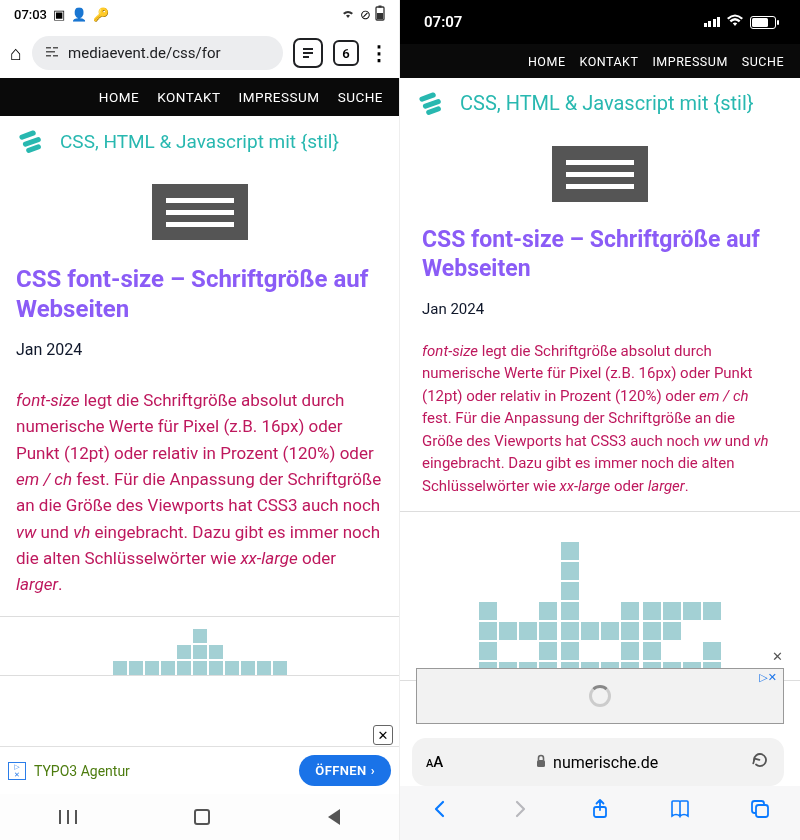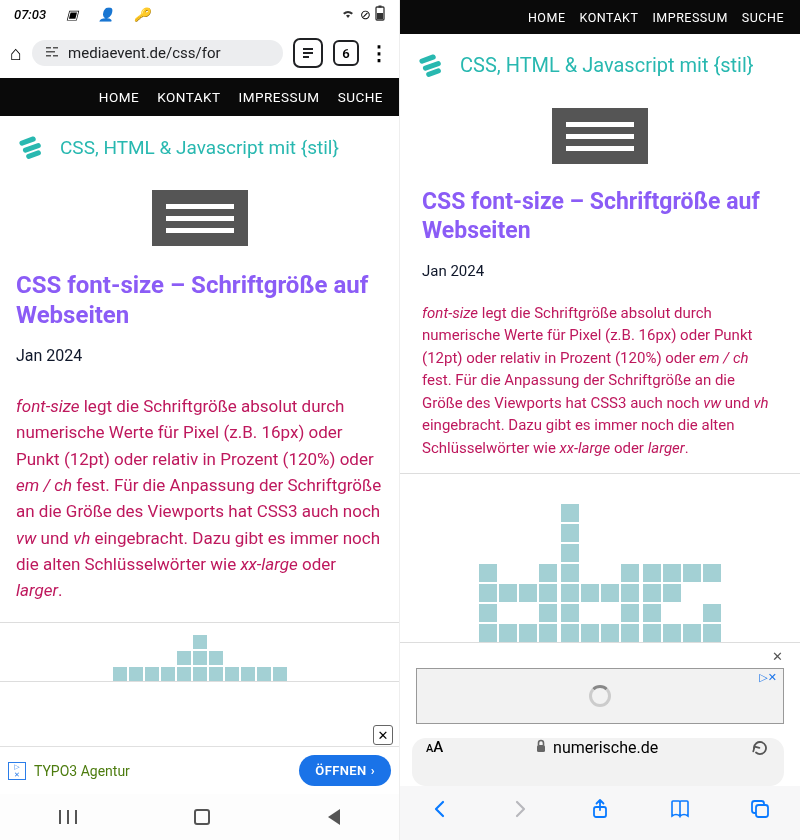--- a/index.html
+++ b/index.html
@@ -3,39 +3,39 @@
 <meta charset="utf-8">
 <style>
 * { margin: 0; padding: 0; box-sizing: border-box; }
 body { font-family: -apple-system, BlinkMacSystemFont, "Segoe UI", Roboto, sans-serif; background: #fff; width: 800px; height: 840px; overflow: hidden; display: flex; }
 .pane { position: relative; height: 840px; overflow: hidden; }
 .pane-left { width: 400px; border-right: 1px solid #eee; }
 .pane-right { width: 400px; }
 
 
 .android-status { height: 28px; background: #fff; display: flex; align-items: center; justify-content: space-between; padding: 0 14px; font-size: 13px; font-weight: 500; }
-.android-status .sl { display: flex; align-items: center; gap: 20px; font-style: italic; }
+.android-status .sl { display: flex; align-items: center; gap: 6px; }
 .android-status .sr { display: flex; align-items: center; gap: 4px; }
 
 
 .chrome-bar { height: 50px; background: #fff; display: flex; align-items: center; padding: 0 10px; gap: 10px; }
 .chrome-home { font-size: 20px; }
-.chrome-url-pill { flex: 1; background: #ecedef; border-radius: 22px; height: 26px; display: flex; align-items: center; padding: 0 12px; gap: 8px; font-size: 15px; color: #202124; overflow: hidden; white-space: nowrap; }
+.chrome-url-pill { flex: 1; background: #ecedef; border-radius: 22px; height: 34px; display: flex; align-items: center; padding: 0 12px; gap: 8px; font-size: 15px; color: #202124; overflow: hidden; white-space: nowrap; }
 .chrome-lock { font-size: 13px; }
 .reader-btn { width: 30px; height: 30px; border: 2px solid #202124; border-radius: 7px; display: flex; align-items: center; justify-content: center; font-size: 15px; font-weight: bold; }
 .tabs-btn { width: 26px; height: 26px; border: 2px solid #202124; border-radius: 6px; display: flex; align-items: center; justify-content: center; font-size: 13px; font-weight: 600; }
 .chrome-menu { font-size: 20px; font-weight: bold; }
 
 
 .site-nav { background: #0a0a0a; color: #fff; display: flex; justify-content: flex-end; align-items: center; gap: 18px; padding: 0 16px; height: 38px; font-size: 13.5px; letter-spacing: 0.5px; }
 .pane-right .site-nav { height: 34px; font-size: 12.5px; gap: 14px; }
 .site-nav span { cursor: pointer; }
 
 
-.brand-row { display: flex; align-items: center; gap: 12px; padding: 14px 14px 8px; }
+.brand-row { display: flex; align-items: center; gap: 12px; padding: 8px 14px 8px; }
 .brand-logo { width: 34px; height: 34px; position: relative; flex-shrink: 0; }
 .brand-title { color: #28b8b0; font-size: 19px; font-weight: 400; }
 .pane-right .brand-title { font-size: 20px; }
 
 
 .hamburger-box { background: #555; width: 96px; height: 56px; margin: 18px auto 24px; display: flex; flex-direction: column; justify-content: center; align-items: center; gap: 7px; }
 .hamburger-box .line { width: 68px; height: 5px; background: #fff; }
 
 
 .article { padding: 0 16px; }
@@ -77,21 +77,21 @@
 .ios-batt::after { content: ""; position: absolute; right: -4px; top: 3px; width: 2px; height: 5px; background: #fff; border-radius: 1px; }
 .ios-batt .fill { position: absolute; left: 1px; top: 1px; bottom: 1px; width: 65%; background: #fff; border-radius: 1.5px; }
 
 
 .ios-ad { position: absolute; bottom: 116px; left: 16px; right: 16px; height: 56px; border: 1px solid #999; background: #f2f2f2; }
 .ios-ad .spinner { position: absolute; left: 50%; top: 50%; width: 22px; height: 22px; border: 3px solid #ccc; border-top-color: #888; border-radius: 50%; transform: translate(-50%,-50%); }
 .ios-ad .adchoices { position: absolute; top: 2px; right: 6px; font-size: 11px; color: #1a73e8; }
 .ios-ad-x { position: absolute; top: -20px; right: 0; font-size: 13px; color: #555; }
 
 
-.safari-url { position: absolute; bottom: 54px; left: 12px; right: 16px; height: 48px; background: #f2f2f2; border-radius: 14px; display: flex; align-items: flex-start; padding: 0 14px; gap: 13px; font-size: 16px; color: #000; }
+.safari-url { position: absolute; bottom: 54px; left: 12px; right: 16px; height: 48px; background: #f2f2f2; border-radius: 14px; display: flex; align-items: center; padding: 0 14px; gap: 13px; font-size: 16px; color: #000; }
 .safari-url .dom { flex: 1; text-align: center; display: flex; align-items: center; justify-content: center; gap: 6px; }
 .safari-url .aa { font-weight: 500; font-size: 15px; }
 .safari-url .aa .sm { font-size: 11px; }
 .safari-toolbar { position: absolute; bottom: 0; left: 0; right: 0; height: 54px; background: #f7f7f8; display: flex; align-items: center; justify-content: space-around; color: #0a7aff; font-size: 22px; padding-bottom: 4px; }
 .sf-back svg, .sf-fwd svg, .sf-share svg, .sf-book svg, .sf-tabs svg { width: 24px; height: 24px; }
 
 
 .sigbars { display: inline-flex; align-items: flex-end; gap: 1.5px; }
 .sigbars span { width: 3px; background: #fff; display: inline-block; }
 .sigbars span:nth-child(1){height:4px;} .sigbars span:nth-child(2){height:6px;} .sigbars span:nth-child(3){height:8px;} .sigbars span:nth-child(4){height:10px;}
@@ -241,20 +241,39 @@
   </div>
 
   <div class="android-nav">
     <div class="an-recent"></div>
     <div class="an-home"></div>
     <div class="an-back"></div>
   </div>
 </div>
 
 <div class="pane pane-right">
+  <div class="ios-status">
+    <span>07:07</span>
+    <div class="isr">
+      <span class="sigbars">
+          <span></span>
+          <span></span>
+          <span></span>
+          <span></span>
+        </span>
+      <span class="wifi-ico">
+        <svg width="18" height="13" viewBox="0 0 18 13">
+            <path d="M9 12 L11.2 9.3 Q9 7.5 6.8 9.3 Z M3.5 6.5 Q9 1.5 14.5 6.5 L12.8 8.2 Q9 4.8 5.2 8.2 Z M1 4 Q9 -3 17 4 L15.5 5.5 Q9 -0.5 2.5 5.5 Z" fill="#fff"></path>
+          </svg>
+      </span>
+      <span class="ios-batt">
+          <span class="fill"></span>
+        </span>
+    </div>
+  </div>
 
   <div class="site-nav">
     <span>HOME</span>
     <span>KONTAKT</span>
     <span>IMPRESSUM</span>
     <span>SUCHE</span>
   </div>
 
   <div class="brand-row">
     <div class="brand-logo">

